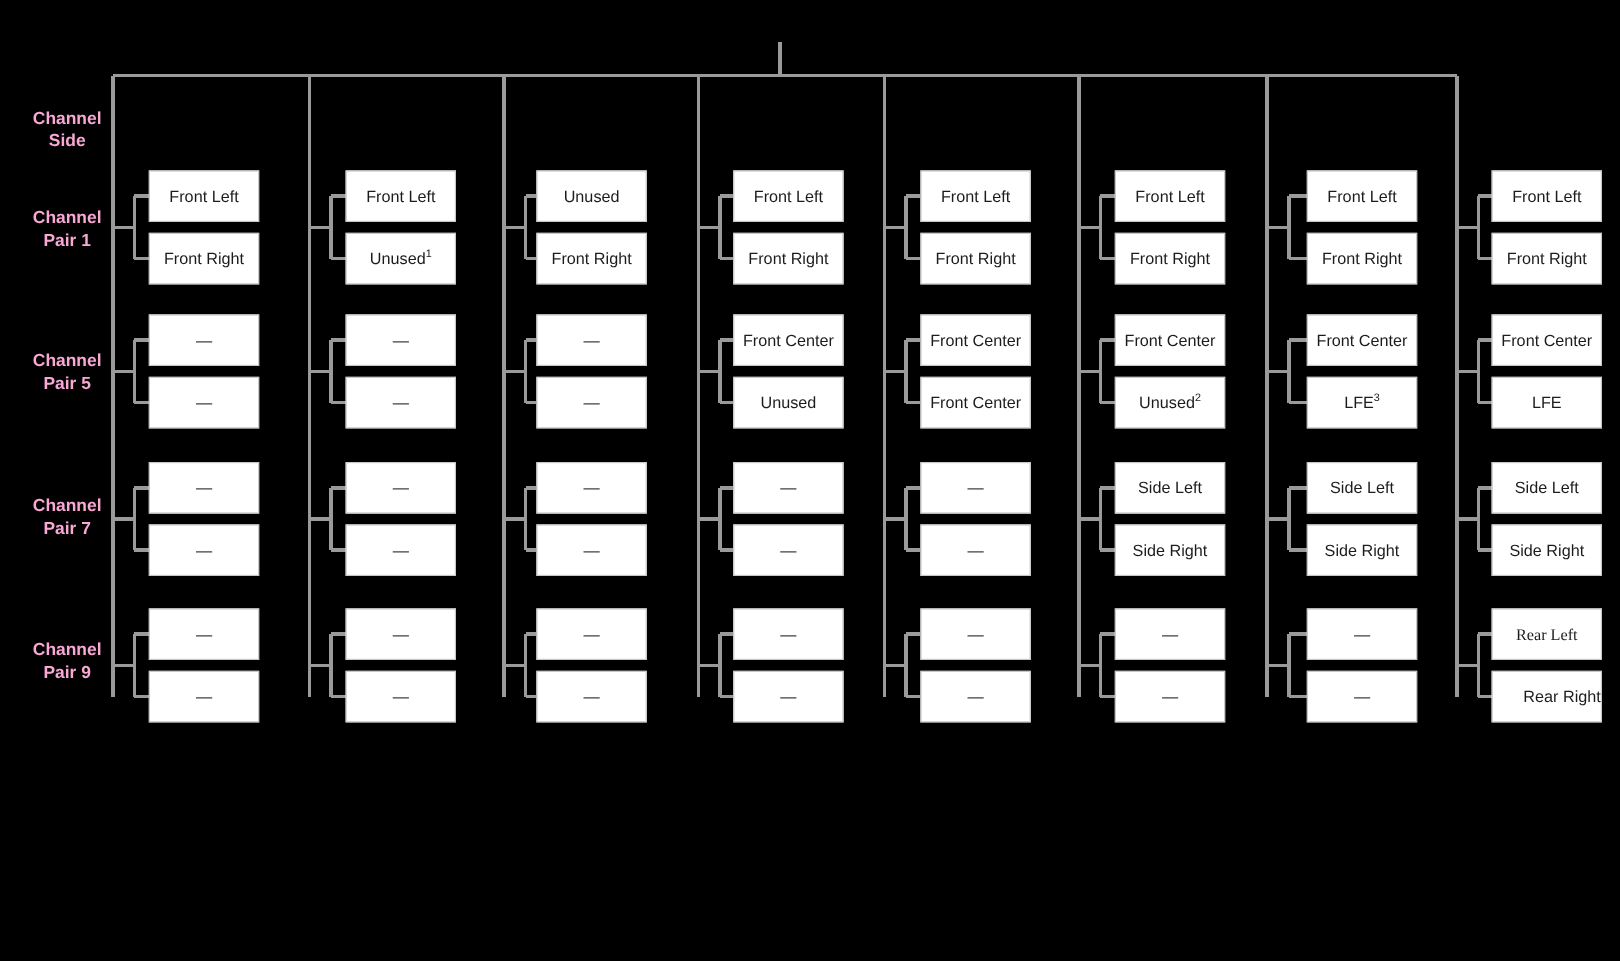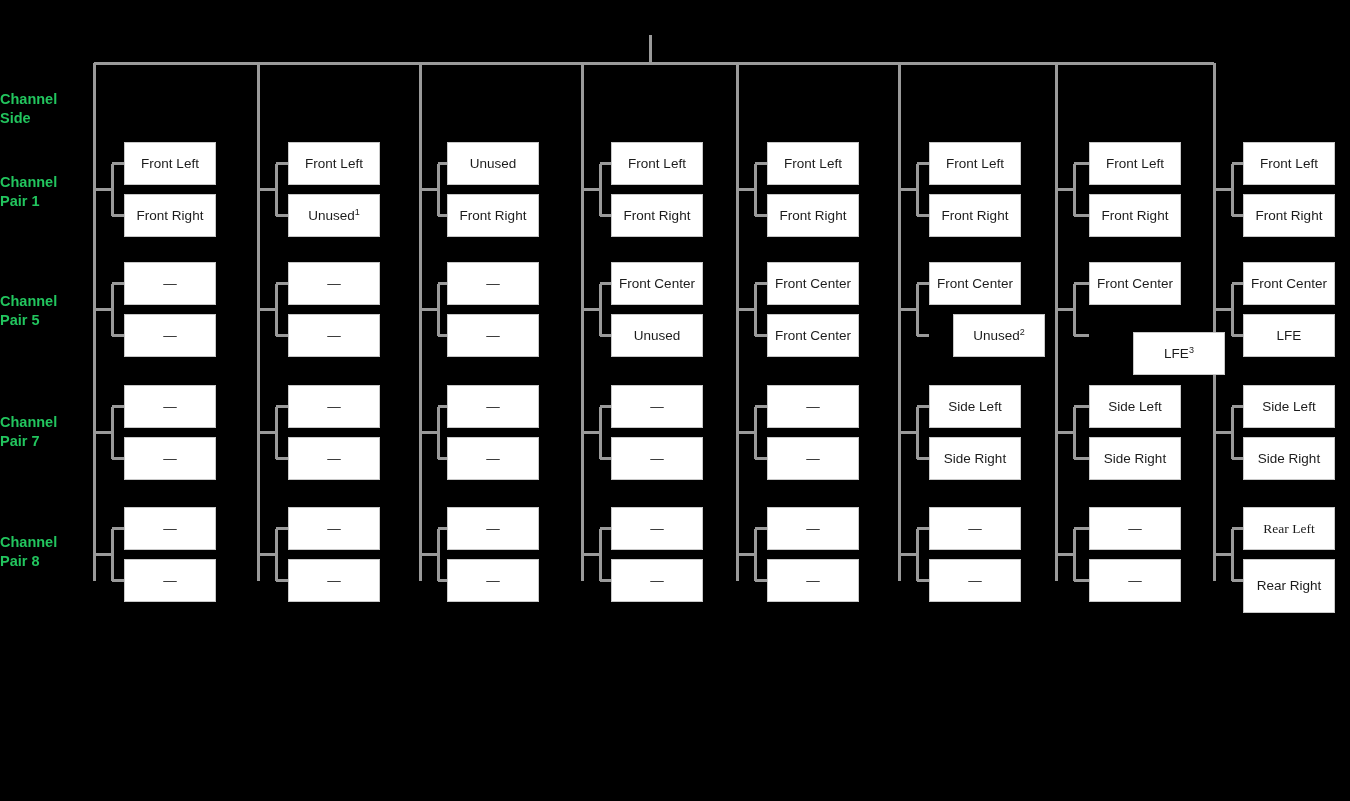--- a/index.html
+++ b/index.html
@@ -17,28 +17,28 @@
   }
   #diagram {
     position: absolute;
     left: 0;
     top: 0;
     width: 1350px;
     height: 801px;
   }
   .row-label {
     position: absolute;
-    color: #22c55e;
+    color: #f9a8d4;
     font-family: "Liberation Sans", sans-serif;
     font-size: 14.5px;
     font-weight: bold;
     line-height: 19px;
-    text-align: left;
+    text-align: center;
     width: 80px;
-    left: 0px;
+    left: 16px;
     white-space: pre-line;
     letter-spacing: 0px;
   }
   .node-box {
     position: absolute;
     background: #ffffff;
     border: 1px solid #c8c8c8;
     box-sizing: border-box;
     display: flex;
     align-items: center;
@@ -214,21 +214,21 @@
       <line x1="1214" y1="554.5" x2="1232" y2="554.5" stroke="#9a9a9a" stroke-width="3" shape-rendering="crispEdges"></line>
       <line x1="1232" y1="528.5" x2="1232" y2="580.5" stroke="#9a9a9a" stroke-width="3" shape-rendering="crispEdges"></line>
       <line x1="1232" y1="528.5" x2="1243" y2="528.5" stroke="#9a9a9a" stroke-width="3" shape-rendering="crispEdges"></line>
       <line x1="1232" y1="580.5" x2="1243" y2="580.5" stroke="#9a9a9a" stroke-width="3" shape-rendering="crispEdges"></line>
     </svg>
   <div id="labels-layer">
       <div class="row-label" style="top: 90px;"><div>Channel</div><div>Side</div></div>
       <div class="row-label" style="top: 173px;"><div>Channel</div><div>Pair 1</div></div>
       <div class="row-label" style="top: 292px;"><div>Channel</div><div>Pair 5</div></div>
       <div class="row-label" style="top: 413px;"><div>Channel</div><div>Pair 7</div></div>
-      <div class="row-label" style="top: 533px;"><div>Channel</div><div>Pair 8</div></div>
+      <div class="row-label" style="top: 533px;"><div>Channel</div><div>Pair 9</div></div>
     </div>
   <div id="boxes-layer">
       <div class="node-box" style="left: 124px; top: 142px; width: 92px; height: 43px;">
         <span class="lbl">Front Left</span>
       </div>
       <div class="node-box" style="left: 124px; top: 194px; width: 92px; height: 43px;">
         <span class="lbl">Front Right</span>
       </div>
       <div class="node-box" style="left: 124px; top: 262px; width: 92px; height: 43px;">
         <span class="lbl empty-dash">—</span>
@@ -346,21 +346,21 @@
       </div>
       <div class="node-box" style="left: 929px; top: 142px; width: 92px; height: 43px;">
         <span class="lbl">Front Left</span>
       </div>
       <div class="node-box" style="left: 929px; top: 194px; width: 92px; height: 43px;">
         <span class="lbl">Front Right</span>
       </div>
       <div class="node-box" style="left: 929px; top: 262px; width: 92px; height: 43px;">
         <span class="lbl">Front Center</span>
       </div>
-      <div class="node-box" style="left: 929px; top: 314px; width: 92px; height: 43px; margin-left: 24px;">
+      <div class="node-box" style="left: 929px; top: 314px; width: 92px; height: 43px;">
         <span class="lbl">Unused<sup>2</sup></span>
       </div>
       <div class="node-box" style="left: 929px; top: 385px; width: 92px; height: 43px;">
         <span class="lbl">Side Left</span>
       </div>
       <div class="node-box" style="left: 929px; top: 437px; width: 92px; height: 43px;">
         <span class="lbl">Side Right</span>
       </div>
       <div class="node-box" style="left: 929px; top: 507px; width: 92px; height: 43px;">
         <span class="lbl empty-dash">—</span>
@@ -370,21 +370,21 @@
       </div>
       <div class="node-box" style="left: 1089px; top: 142px; width: 92px; height: 43px;">
         <span class="lbl">Front Left</span>
       </div>
       <div class="node-box" style="left: 1089px; top: 194px; width: 92px; height: 43px;">
         <span class="lbl">Front Right</span>
       </div>
       <div class="node-box" style="left: 1089px; top: 262px; width: 92px; height: 43px;">
         <span class="lbl">Front Center</span>
       </div>
-      <div class="node-box" style="left: 1089px; top: 332px; width: 92px; height: 43px; margin-left: 44px;">
+      <div class="node-box" style="left: 1089px; top: 314px; width: 92px; height: 43px;">
         <span class="lbl">LFE<sup>3</sup></span>
       </div>
       <div class="node-box" style="left: 1089px; top: 385px; width: 92px; height: 43px;">
         <span class="lbl">Side Left</span>
       </div>
       <div class="node-box" style="left: 1089px; top: 437px; width: 92px; height: 43px;">
         <span class="lbl">Side Right</span>
       </div>
       <div class="node-box" style="left: 1089px; top: 507px; width: 92px; height: 43px;">
         <span class="lbl empty-dash">—</span>
@@ -406,17 +406,17 @@
       </div>
       <div class="node-box" style="left: 1243px; top: 385px; width: 92px; height: 43px;">
         <span class="lbl">Side Left</span>
       </div>
       <div class="node-box" style="left: 1243px; top: 437px; width: 92px; height: 43px;">
         <span class="lbl">Side Right</span>
       </div>
       <div class="node-box" style="left: 1243px; top: 507px; width: 92px; height: 43px; font-family: Liberation Serif, serif;">
         <span class="lbl">Rear Left</span>
       </div>
-      <div class="node-box" style="left: 1243px; top: 559px; width: 92px; height: 54px;">
+      <div class="node-box" style="left: 1243px; top: 559px; width: 92px; height: 43px; justify-content: flex-end;">
         <span class="lbl">Rear Right</span>
       </div>
     </div>
 </div>
 
 </body></html>

